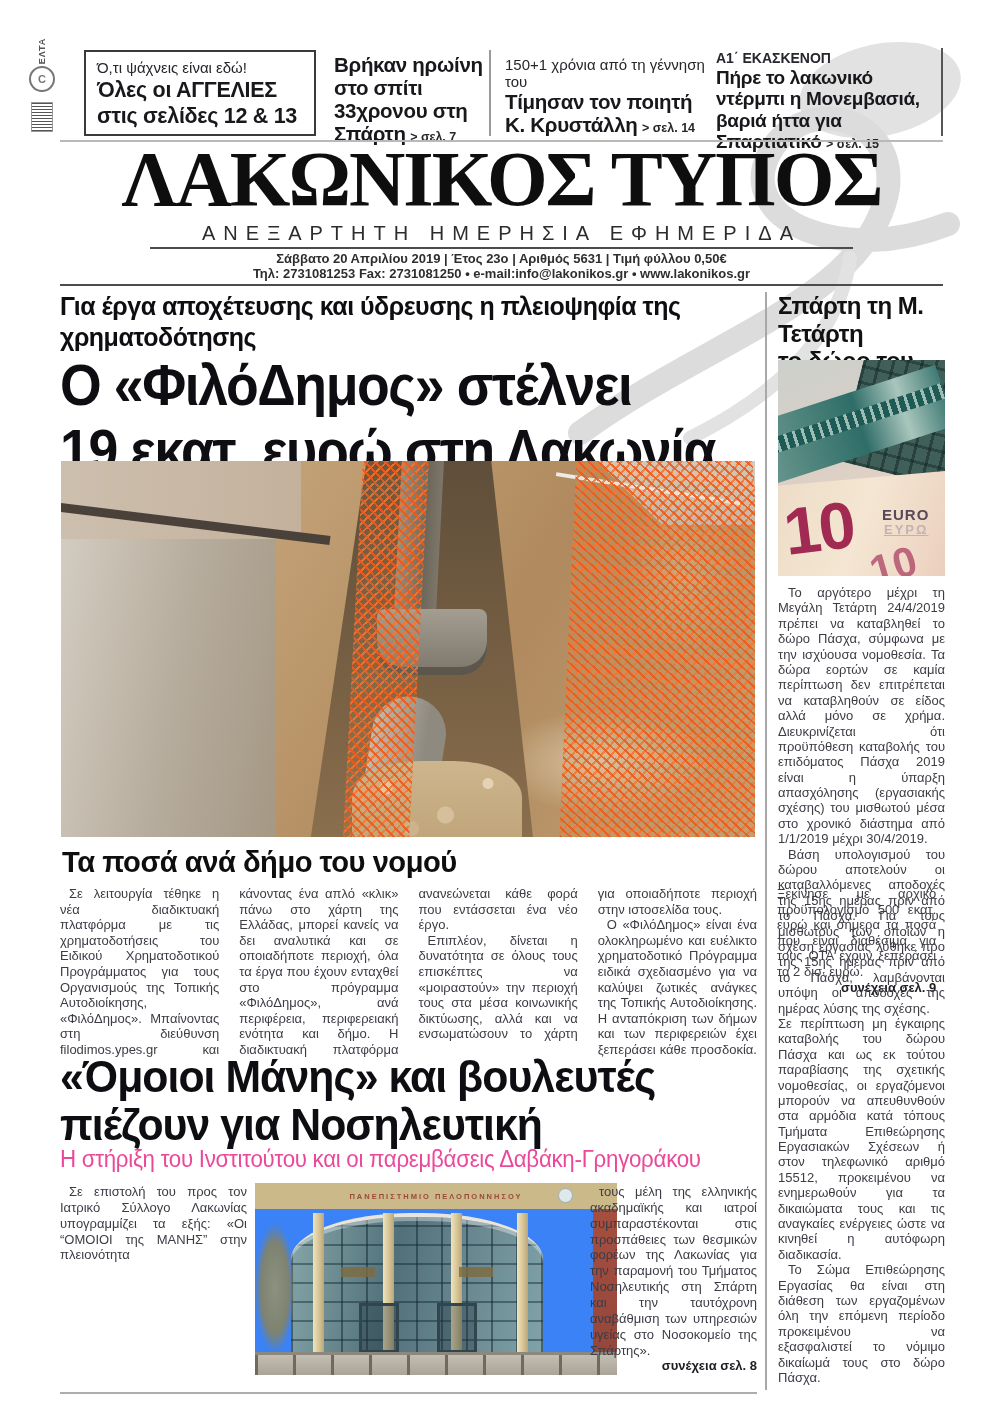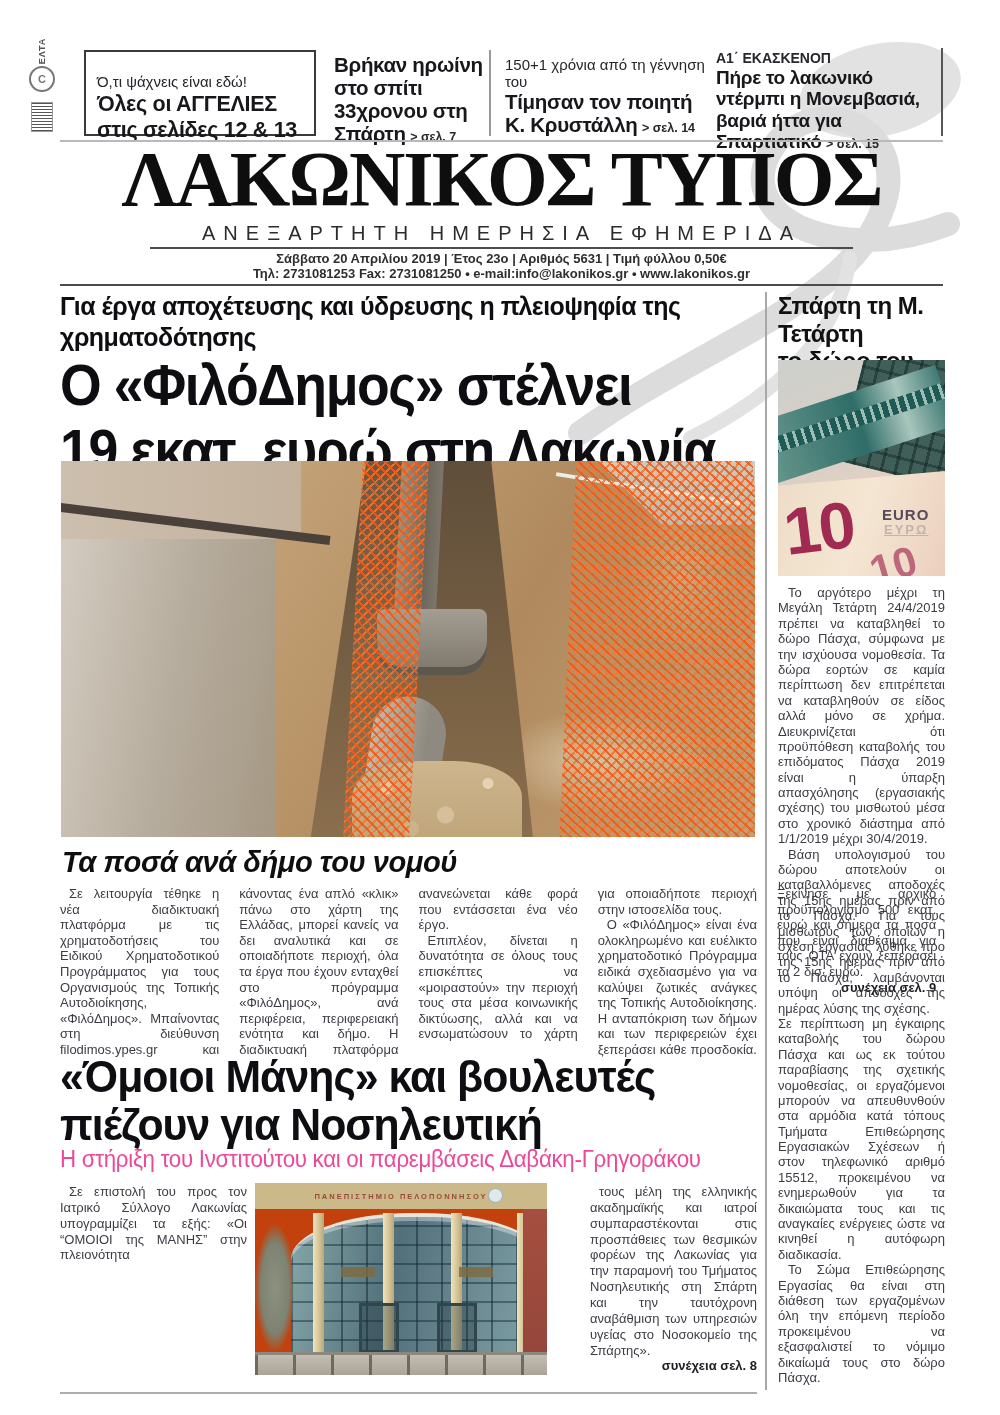--- a/index.html
+++ b/index.html
@@ -13,21 +13,21 @@
 
   
   .postal{left:24px;top:46px;width:36px;height:170px;display:flex;flex-direction:column;align-items:center;gap:10px;z-index:2;}
   .elta{transform:rotate(-90deg);font-size:9px;font-weight:bold;color:#555;letter-spacing:1px;}
   .stamp{width:22px;height:22px;border:2px solid #777;border-radius:50%;display:flex;align-items:center;justify-content:center;
          font-size:11px;color:#777;font-weight:bold;}
   .barcode{width:20px;height:28px;border:1px solid #999;background:
      repeating-linear-gradient(0deg,#555 0 1px,transparent 1px 3px);}
 
   
-  .teaser-box{left:84px;top:50px;width:232px;height:86px;border:2px solid #3a3a3a;padding:21px 11px;box-sizing:border-box;z-index:2;background:#fff;}
+  .teaser-box{left:84px;top:50px;width:232px;height:86px;border:2px solid #3a3a3a;padding:7px 11px;box-sizing:border-box;z-index:2;background:#fff;}
   .tb1{font-size:15px;color:#26262c;margin-bottom:2px;}
   .tb2,.tb3{font-size:21.5px;font-weight:800;color:#17171c;line-height:1.2;letter-spacing:-.3px;}
   .teaser{z-index:2;}
   .t-kicker{font-size:15px;color:#26262c;margin-bottom:1px;}
   .t-kicker.b{font-weight:700;font-size:14px;}
   .t-title{font-size:20.5px;font-weight:800;color:#17171c;line-height:1.12;letter-spacing:-.3px;}
   .pref{font-size:12.5px;font-weight:700;color:#26262c;white-space:nowrap;}
   .vline{width:2px;background:#9a9a9a;z-index:2;}
 
   .hrule{height:2px;background:#b9b9b9;z-index:2;}
@@ -36,21 +36,21 @@
   
   .mast-title{left:60px;top:140px;width:883px;text-align:center;font-family:"Liberation Serif","DejaVu Serif",serif;
       font-weight:bold;font-size:78px;line-height:1;color:#0e0e0e;letter-spacing:-2px;white-space:nowrap;z-index:2;}
   .mast-sub{left:60px;top:222px;width:883px;text-align:center;font-size:20px;letter-spacing:8px;color:#2c2c2c;z-index:2;}
   .dateline{left:60px;top:251px;width:883px;text-align:center;font-size:13px;font-weight:700;color:#2e2e2e;z-index:2;}
   .contact{left:60px;top:266px;width:883px;text-align:center;font-size:13px;font-weight:700;color:#2e2e2e;z-index:2;}
 
   
   .kicker{left:60px;top:291px;width:700px;font-size:26px;font-weight:800;color:#0d0d12;letter-spacing:-.5px;z-index:2;}
   .h1line{left:60px;width:720px;font-size:57px;font-weight:800;color:#0d0d12;letter-spacing:-1.5px;line-height:1;z-index:2;margin-top:34px;}
-  .sechead{left:62px;top:845px;font-size:30px;font-weight:800;font-style:italic;color:#0e0e0e;letter-spacing:-.5px;z-index:2;}
+  .sechead{left:62px;top:845px;font-size:30px;font-weight:800;color:#0e0e0e;letter-spacing:-.5px;z-index:2;}
   .cols4{left:60px;top:886px;width:697px;height:178px;column-count:4;column-gap:20px;
          font-size:13px;line-height:1.2;text-align:justify;color:#3c3c45;z-index:2;}
   .cols4 p,.bodycol p{margin:0;text-indent:9px;}
   .cont{font-weight:800;text-align:right;text-indent:0!important;color:#1c1c22;}
 
   
   .h2line{left:60px;width:720px;font-size:45px;font-weight:800;color:#0d0d12;letter-spacing:-1px;line-height:1;z-index:2;}
   .subhead2{left:60px;top:1146px;width:700px;font-size:23px;font-weight:500;color:#ec4899;letter-spacing:-.3px;z-index:2;}
   .bodycol{font-size:13px;line-height:1.22;text-align:justify;color:#3c3c45;z-index:2;}
 
@@ -113,21 +113,21 @@
       repeating-linear-gradient(0deg, rgba(10,30,30,.4) 0 3px, transparent 3px 16px),
       #415f59;}
   .eu-note2{position:absolute;left:-14px;top:118px;width:210px;height:120px;transform:rotate(-5deg);
      background:linear-gradient(115deg,#ecdbc6 0%,#f4e6d2 45%,#eed5c4 75%,#e4c3b4 100%);}
   .eu-10{position:absolute;left:6px;top:130px;font-size:66px;font-weight:800;color:#a02a52;transform:rotate(-7deg);letter-spacing:-2px;}
   .eu-euro{position:absolute;left:104px;top:146px;font-size:15px;font-weight:800;color:#574a5a;letter-spacing:1px;}
   .eu-evro{position:absolute;left:106px;top:162px;font-size:13px;font-weight:700;color:#c3b2b0;letter-spacing:2px;text-decoration:underline;}
   .eu-10b{position:absolute;left:92px;top:182px;font-size:42px;font-weight:800;color:rgba(160,42,82,.65);transform:rotate(-16deg);}
 
   
-  .ph-bldg{left:255px;top:1183px;width:292px;height:192px;overflow:hidden;background:#c2410c;z-index:2;}
+  .ph-bldg{left:255px;top:1183px;width:362px;height:192px;overflow:hidden;background:#3b82f6;z-index:2;}
   .bd-top{position:absolute;left:0;top:0;width:100%;height:26px;background:#cbb989;display:flex;align-items:center;justify-content:center;}
   .bd-sign{font-size:7.5px;letter-spacing:2px;color:#9c4a38;font-weight:700;}
   .bd-logo{position:absolute;right:44px;top:5px;width:13px;height:13px;border-radius:50%;background:#dfe8ea;border:1px solid #9ab0b6;}
   .bd-brick{position:absolute;right:0;top:0;width:24px;height:100%;background:linear-gradient(#a85040,#93453a);}
   .bd-tree{position:absolute;left:0;top:40px;width:40px;height:130px;background:radial-gradient(closest-side,#8e9180,#7d8271 70%,rgba(125,130,113,0));}
   .bd-glass{position:absolute;left:36px;top:30px;width:252px;height:162px;border-radius:120px 120px 0 0/46px 46px 0 0;
      background:
       repeating-linear-gradient(90deg, rgba(18,38,48,.5) 0 2px, transparent 2px 25px),
       repeating-linear-gradient(0deg, rgba(18,38,48,.45) 0 2px, transparent 2px 19px),
       linear-gradient(100deg,#86a7a9 0%,#51707a 40%,#6b8a92 70%,#83a4aa 100%);

